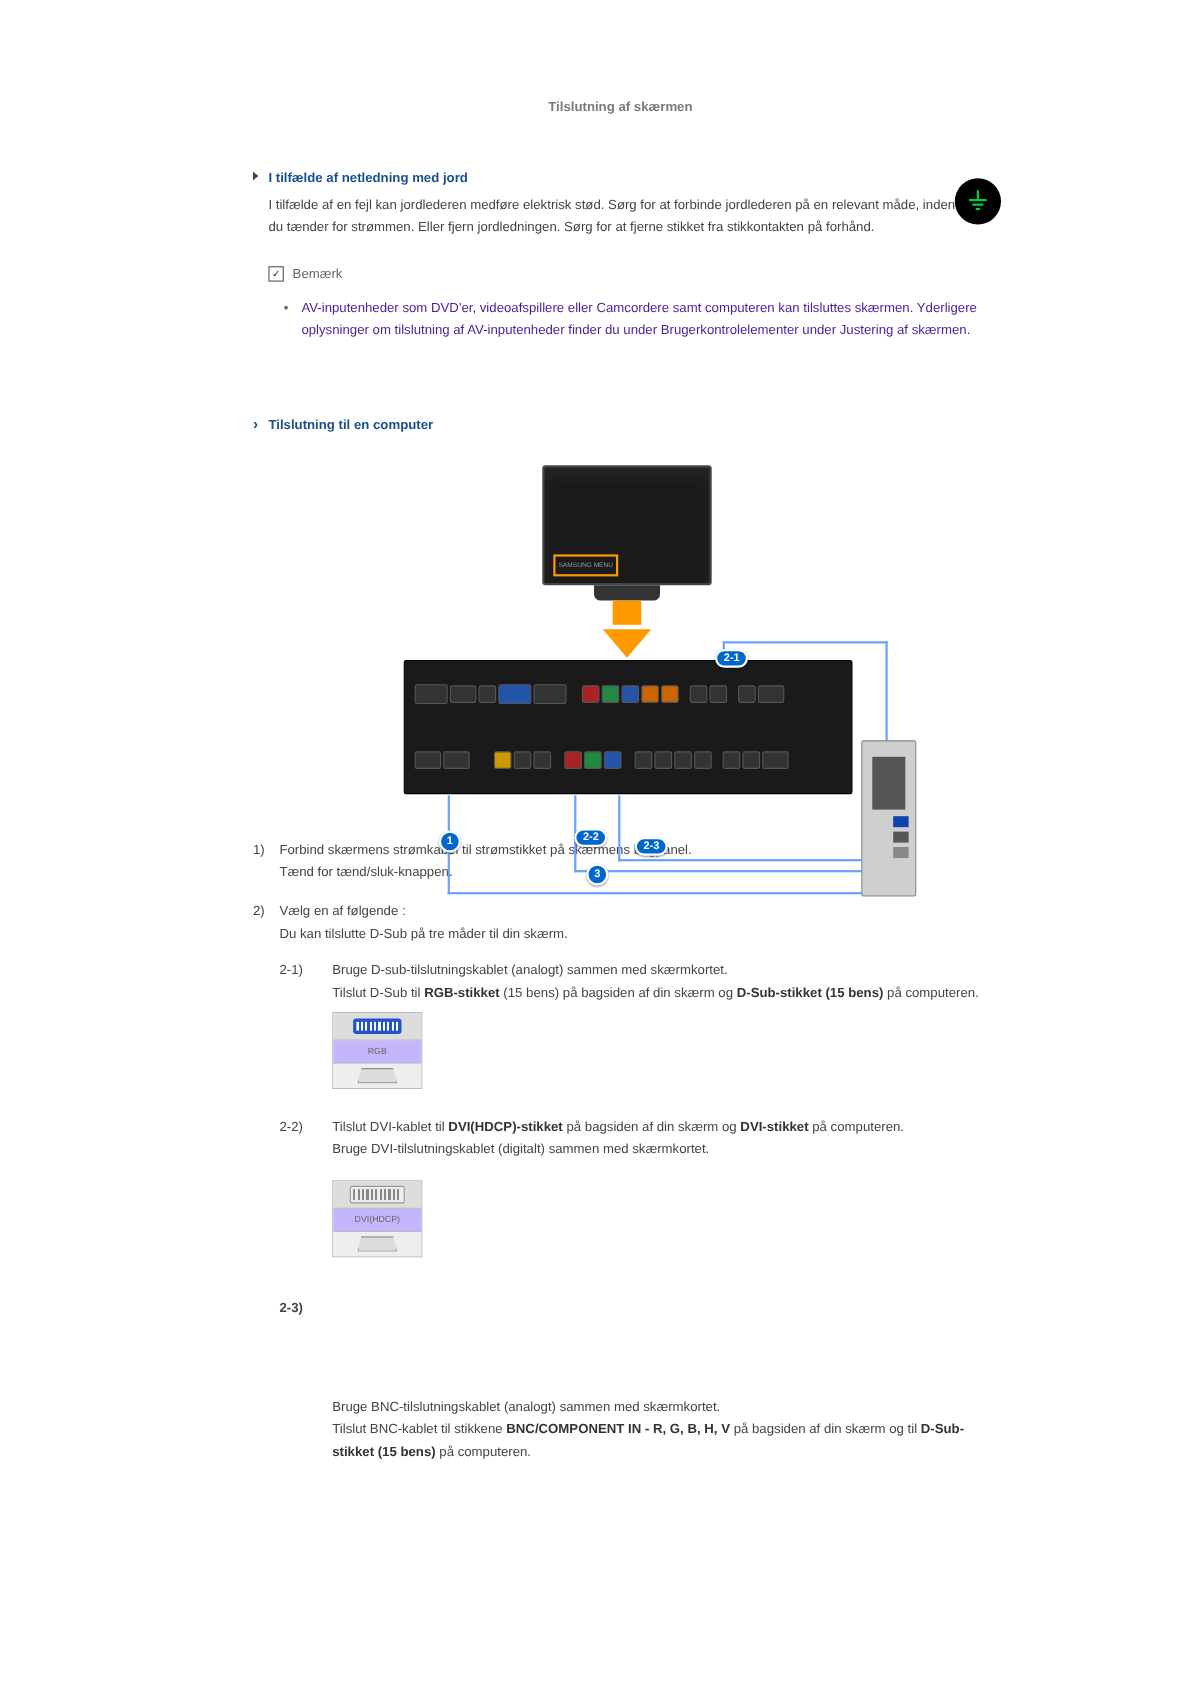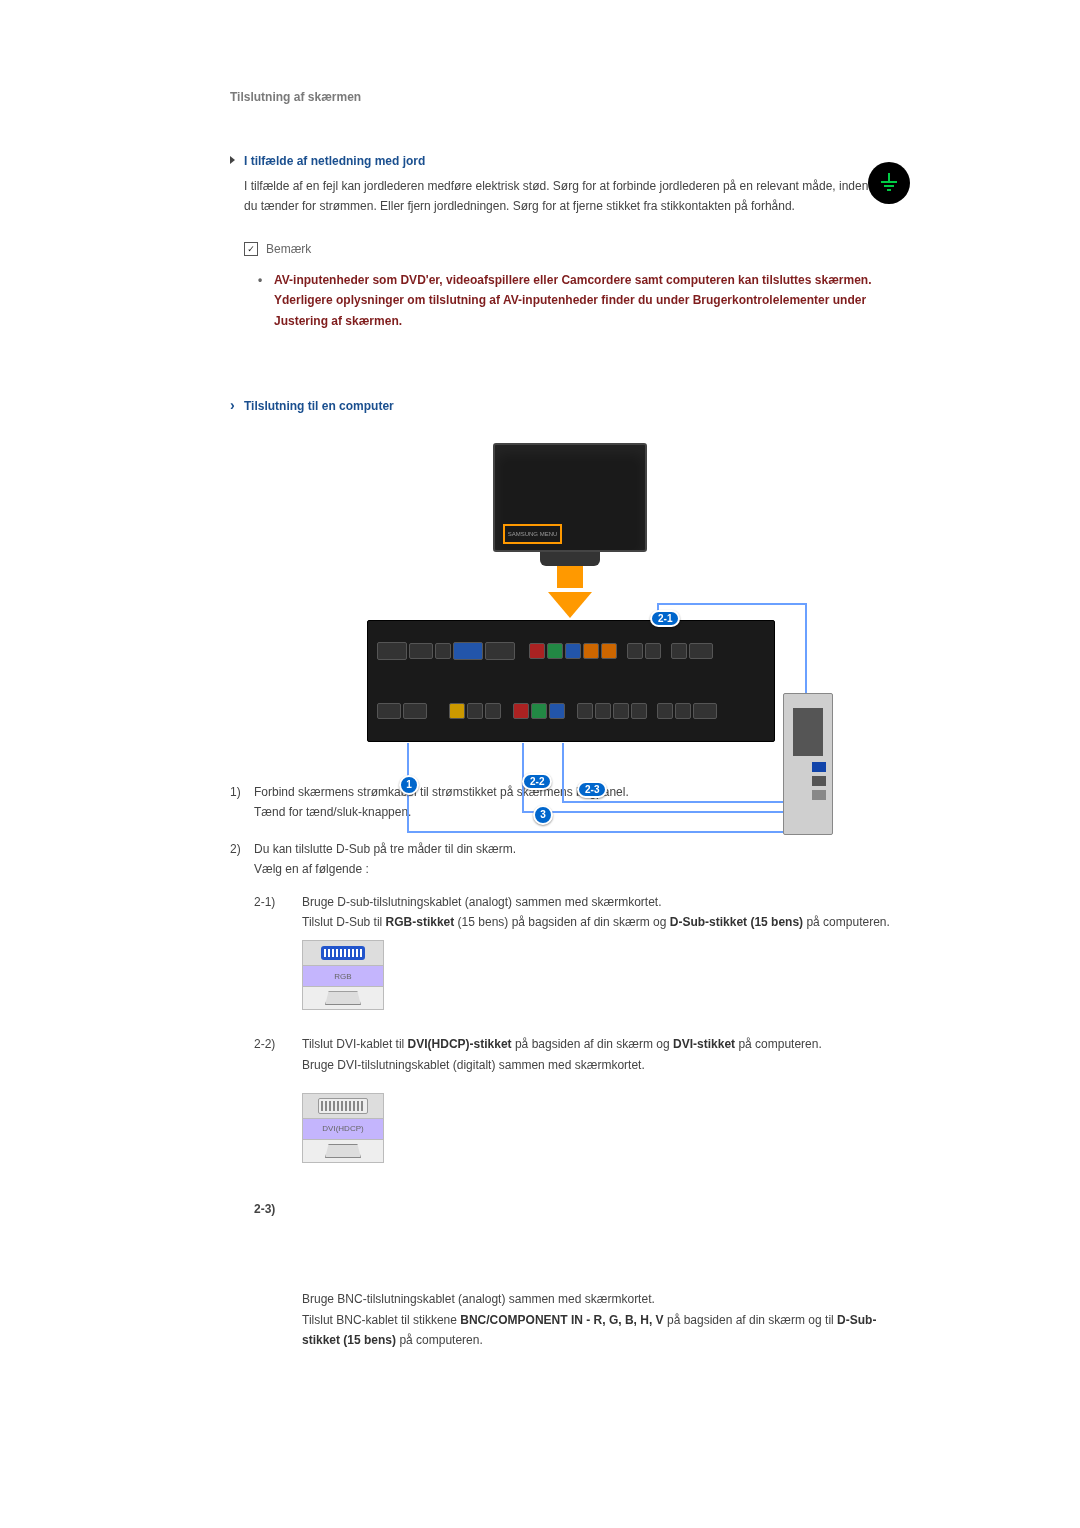--- a/index.html
+++ b/index.html
@@ -12,21 +12,21 @@
   }
   .page {
     width: 1080px;
     min-height: 1528px;
     margin: 0 auto;
     padding: 90px 170px 60px 230px;
     box-sizing: border-box;
     position: relative;
   }
   .top-right-heading {
-    text-align: left;
+    text-align: center;
     color: #7a7a7a;
     font-weight: bold;
     font-size: 12px;
     margin-bottom: 50px;
     padding-right: 12px;
   }
   .section-heading {
     color: #1a4f8f;
     font-weight: bold;
     font-size: 12px;
@@ -81,23 +81,22 @@
     margin-right: 8px;
     display: inline-flex;
     align-items: center;
     justify-content: center;
     font-size: 9px;
     color: #222;
   }
   .bullet-list {
     margin-top: 14px;
     padding-left: 14px;
-    color: #7f1d1d;
+    color: #4c1d95;
     line-height: 1.7;
-    font-weight: bold;
   }
   .bullet-item {
     position: relative;
     padding-left: 16px;
     margin-bottom: 2px;
   }
   .bullet-item::before {
     content: "•";
     position: absolute;
     left: 0;
@@ -457,22 +456,22 @@
       <div class="nl-num">1)</div>
       <div class="nl-body">
         <div>Forbind skærmens strømkabel til strømstikket på skærmens bagpanel.</div>
         <div>Tænd for tænd/sluk-knappen.</div>
       </div>
     </div>
 
     <div class="nl-row">
       <div class="nl-num">2)</div>
       <div class="nl-body">
+        <div>Vælg en af følgende :</div>
         <div>Du kan tilslutte D-Sub på tre måder til din skærm.</div>
-        <div>Vælg en af følgende :</div>
 
         <div class="sub-row">
           <div class="sub-num">2-1)</div>
           <div class="sub-body">
             <div>Bruge D-sub-tilslutningskablet (analogt) sammen med skærmkortet.</div>
             <div>
               <span>Tilslut D-Sub til </span><b>RGB-stikket</b><span> (15 bens) på bagsiden af din skærm og </span><b>D-Sub-stikket (15 bens)</b><span> på computeren.</span>
             </div>
             <div class="connector-diagram">
               <div class="connector-top">

